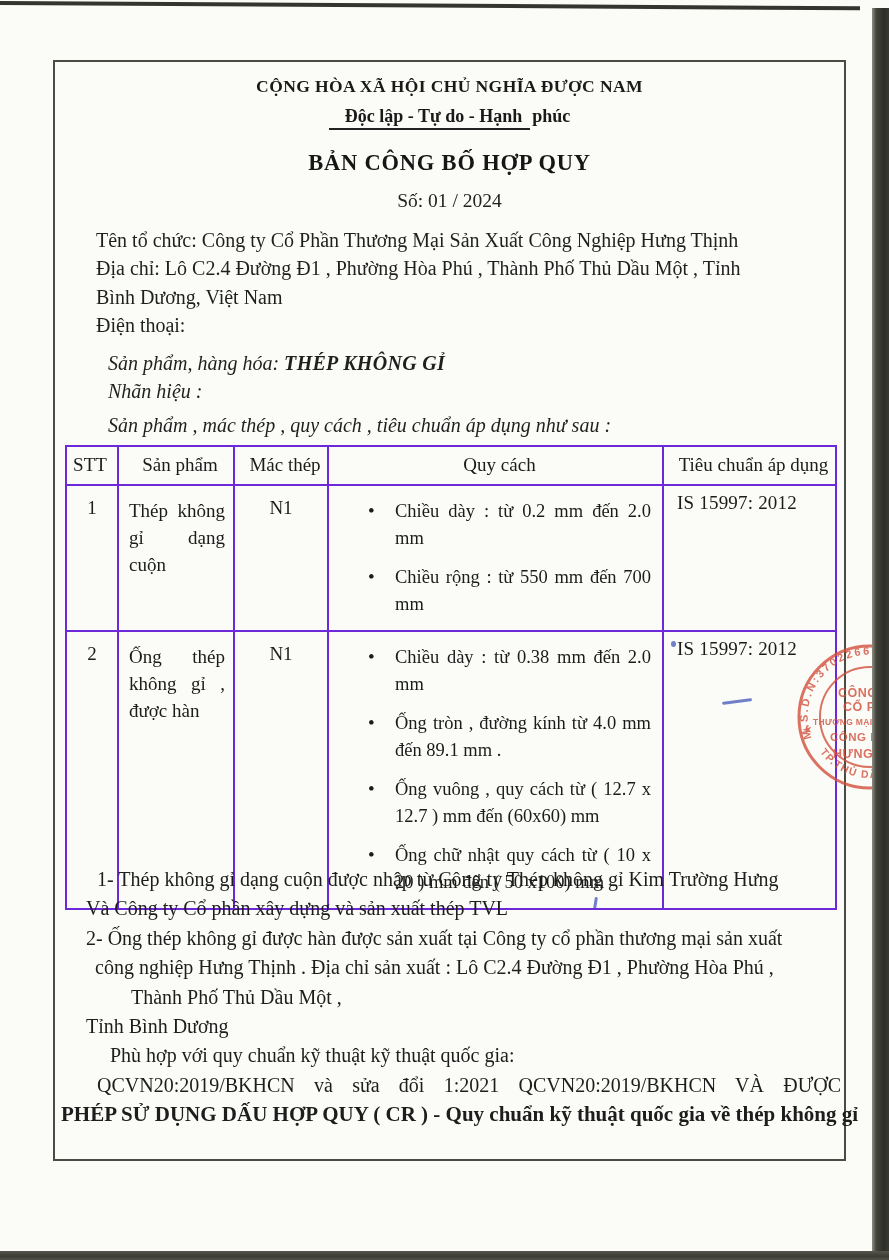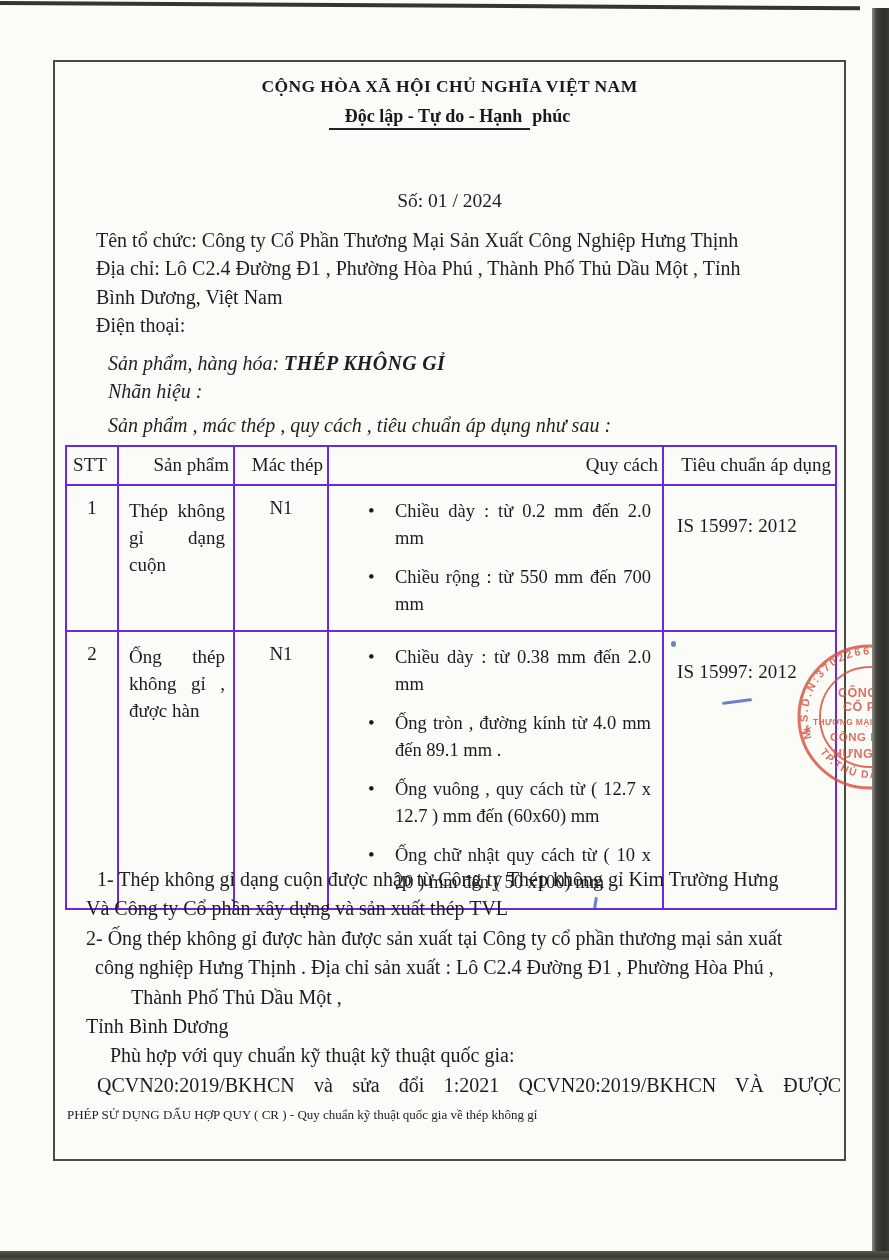--- a/index.html
+++ b/index.html
@@ -38,63 +38,64 @@
   .gap-top { margin-top:9px; }
   .gap-top-sm { margin-top:6px; }
   .product-value { font-weight:bold; letter-spacing:.3px; }
 
   
   table.spec { position:absolute; top:383px; left:10px; width:770px;
     border-collapse:collapse; table-layout:fixed; font-size:19px; color:#1b1b1b; }
   table.spec col.c1{width:52px} table.spec col.c2{width:116px}
   table.spec col.c3{width:94px} table.spec col.c4{width:335px} table.spec col.c5{width:173px}
   table.spec th, table.spec td { border:2px solid #6d28d9; vertical-align:top; font-weight:normal; }
-  table.spec th { height:39px; text-align:right; padding:7px 4px 0 12px; font-size:19px; }
+  table.spec th { height:39px; text-align:center; padding:7px 4px 0 12px; font-size:19px; }
   table.spec th.center { text-align:center; padding-left:0; }
   td.stt, td.grade { text-align:center; padding-top:11px; }
   td.product { padding:11px 8px 0 10px; text-align:justify; line-height:27px; }
-  td.standard { padding:29px 4px 0 13px; letter-spacing:.2px; }
+  td.standard { padding:6px 4px 0 13px; letter-spacing:.2px; }
   tr.r1 { height:98px; } tr.r2 { height:235px; }
   td.specs ul { list-style:none; margin:12px 10px 0 66px; width:256px; }
   td.specs li { position:relative; text-align:justify; line-height:26.5px; margin-bottom:13px; font-size:18.5px; }
   td.specs li::before { content:"•"; position:absolute; left:-27px; top:0; font-size:19px; }
 
   
   .notes { position:absolute; top:803px; left:0; width:100%; font-size:20px; color:#1d1d1d; }
   .note-line { line-height:29.4px; white-space:nowrap; }
   .nl1{margin-left:42px} .nl2{margin-left:31px} .nl3{margin-left:31px}
   .nl4{margin-left:40px} .nl5{margin-left:76px} .nl6{margin-left:31px}
   .nl7{margin-left:55px}
   .nl8{margin-left:42px; width:744px; white-space:normal; text-align:justify; text-align-last:justify; }
-  .nl9{margin-left:12px; font-size:13px;}
+  .nl9{margin-left:6px; font-size:21px;font-weight:bold;}
 
   
   .stamp { position:absolute; left:790px; top:637px; z-index:3; }
   .stamp text { font-family:"Liberation Sans", sans-serif; }
 
   
   .ink { position:absolute; background:#3a50b5; opacity:.72; z-index:2; }
   .ink-dot { left:671px; top:641px; width:5px; height:6px; border-radius:50%; }
   .ink-dash { left:722px; top:700px; width:30px; height:3px; transform:rotate(-7deg); border-radius:2px; }
   .ink-tick { left:594px; top:897px; width:3px; height:12px; transform:rotate(9deg); border-radius:2px; }
 </style>
 </head>
 <body>
 
 <div class="page">
 
   <div class="frame">
 
     <div class="doc-header">
-      <div class="republic">CỘNG HÒA XÃ HỘI CHỦ NGHĨA VIỆT NAM</div>
+      <div class="republic">CỘNG HÒA XÃ HỘI CHỦ NGHĨA ĐƯỢC NAM</div>
       <div class="motto">
         <span class="underlined">Độc lập - Tự do - Hạnh</span><span class="tail">phúc</span>
       </div>
     </div>
 
+    <div class="doc-title">BẢN CÔNG BỐ HỢP QUY</div>
     <div class="doc-number">Số: 01 / 2024</div>
 
     <div class="info">
       <div class="info-line">Tên tổ chức: Công ty Cổ Phần Thương Mại Sản Xuất Công Nghiệp Hưng Thịnh</div>
       <div class="info-line">Địa chỉ: Lô C2.4 Đường Đ1 , Phường Hòa Phú , Thành Phố Thủ Dầu Một , Tỉnh</div>
       <div class="info-line">Bình Dương, Việt Nam</div>
       <div class="info-line">Điện thoại:</div>
       <div class="info-line indent gap-top"><span>Sản phẩm, hàng hóa: </span><span class="product-value">THÉP KHÔNG GỈ</span></div>
       <div class="info-line indent">Nhãn hiệu :</div>
       <div class="info-line indent gap-top-sm">Sản phẩm , mác thép , quy cách , tiêu chuẩn áp dụng như sau :</div>

